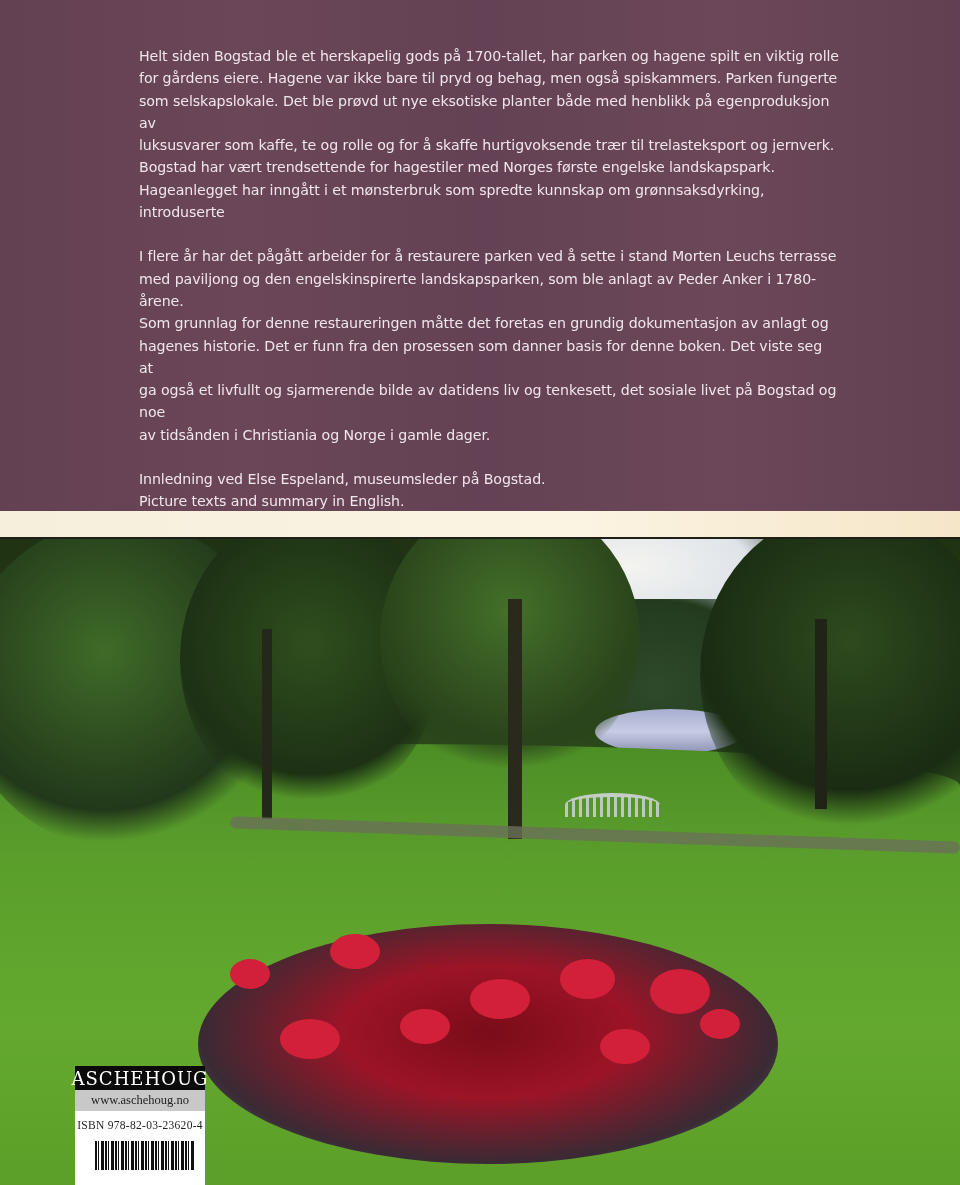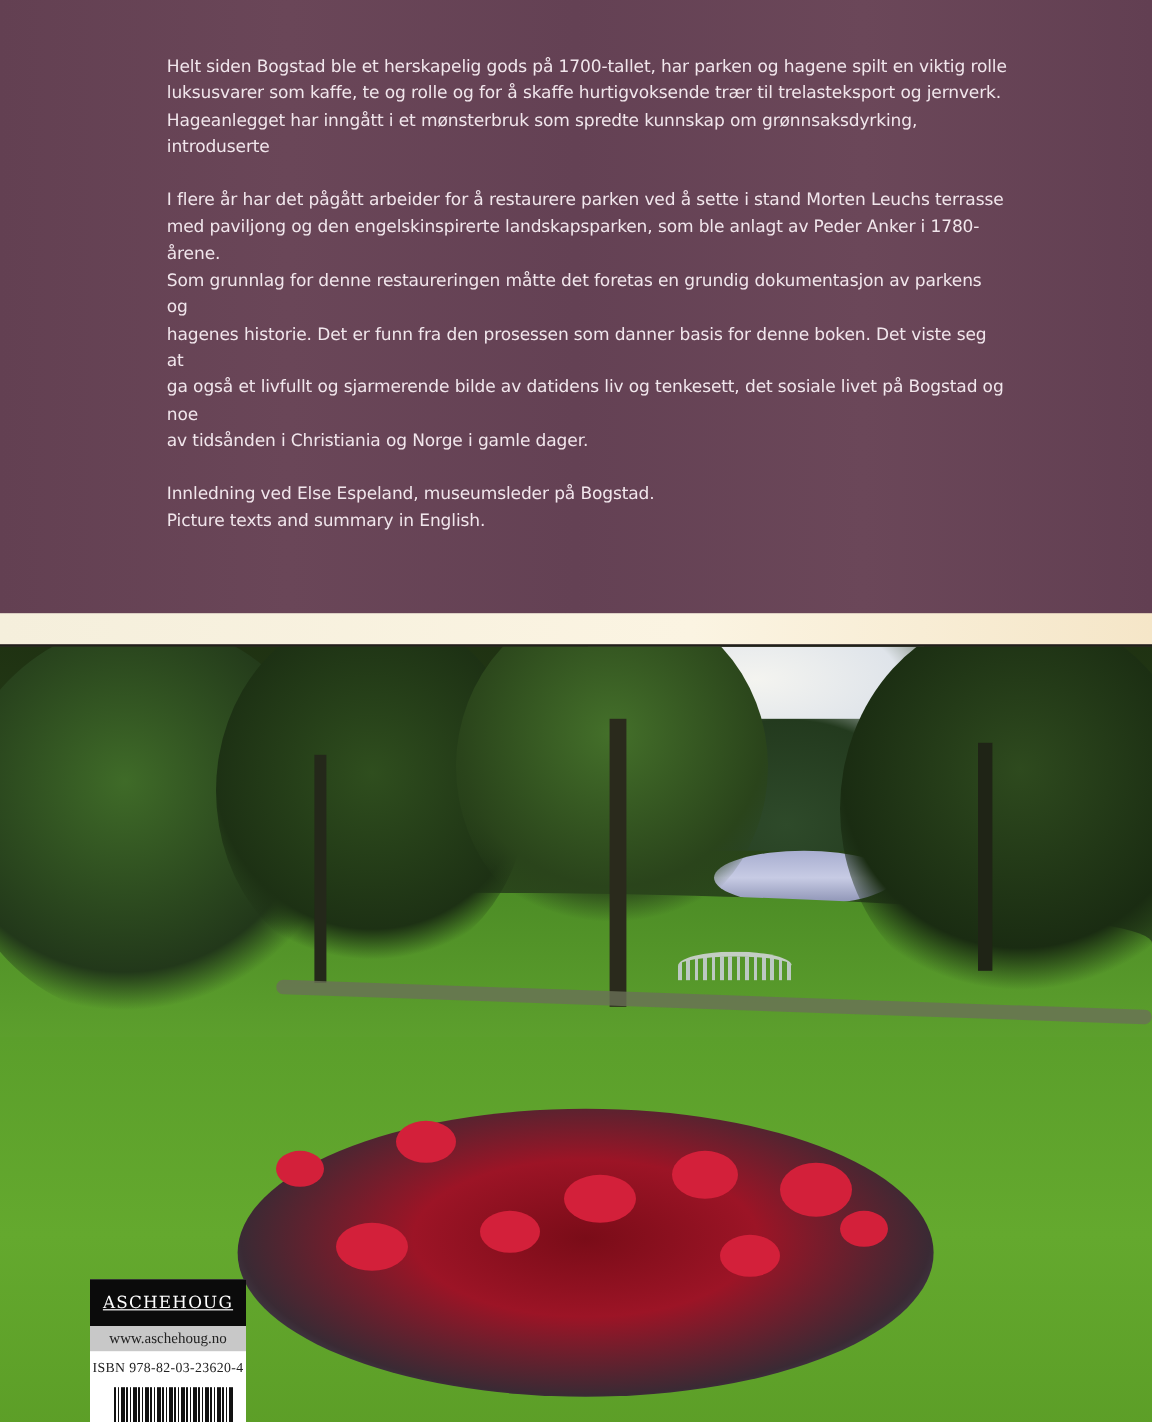--- a/index.html
+++ b/index.html
@@ -16,39 +16,42 @@
   .lake { position: absolute; left: 595px; top: 170px; width: 150px; height: 45px; border-radius: 50%; background: linear-gradient(180deg,#a8aed0,#c7cbe4 50%,#8a90b2); }
   .tree { position: absolute; border-radius: 50%; }
   .lawn-far { position: absolute; left: 0; top: 205px; width: 960px; height: 140px; background: linear-gradient(180deg,#4d8d26,#5fa22e); border-radius: 40% 60% 0 0 / 20% 30% 0 0; }
   .path { position: absolute; left: 230px; top: 290px; width: 730px; height: 12px; background: #6a7058; transform: rotate(2deg); border-radius: 6px; opacity: .8; }
   .lawn-near { position: absolute; left: 0; top: 325px; width: 960px; height: 330px; background: linear-gradient(180deg,#5b9f2b,#64a92e 50%,#5c9e27); }
   .bridge { position: absolute; left: 565px; top: 254px; width: 95px; height: 20px; border-top: 4px solid #d8d8e0; border-radius: 50% 50% 0 0; background: repeating-linear-gradient(90deg,#cfd2de 0 3px,rgba(0,0,0,0) 3px 7px); opacity: .85; }
   .flowerbed { position: absolute; left: 198px; top: 385px; width: 580px; height: 240px; border-radius: 50%;
     background: radial-gradient(ellipse at 50% 45%, #7a0c18 0%, #9c1426 35%, #3a2a34 70%, rgba(80,90,120,0.9) 85%, rgba(0,0,0,0) 100%); }
   .flower { position: absolute; border-radius: 50%; background: #d3203a; }
   .badge { position: absolute; left: 75px; top: 1066px; width: 130px; height: 119px; background: #fff; }
-  .badge .logo { height: 39px; background: #0b0b0b; color: #fff; font-family: "DejaVu Serif", serif; font-size: 14px; letter-spacing: 1px; display: flex; align-items: center; justify-content: center; text-decoration: underline; }
+  .badge .logo { height: 24px; background: #0b0b0b; color: #fff; font-family: "DejaVu Serif", serif; font-size: 18px; letter-spacing: 1px; display: flex; align-items: center; justify-content: center; }
   .badge .url { height: 21px; background: #c8c8c8; color: #222; font-family: "Liberation Serif", serif; font-size: 12.5px; display: flex; align-items: center; justify-content: center; }
   .badge .isbn { height: 27px; color: #222; font-family: "Liberation Serif", serif; font-size: 11.5px; display: flex; align-items: center; justify-content: center; letter-spacing: .3px; }
   .badge .barcode { margin: 3px 0 0 20px; width: 100px; height: 29px; background: repeating-linear-gradient(90deg,#111 0 2px,#fff 2px 3px,#111 3px 4px,#fff 4px 6px,#111 6px 9px,#fff 9px 10px); }
 </style>
 </head>
 <body>
 
 <div class="top">
   <div class="text-block">
     <p>
       <span style="display:block">Helt siden Bogstad ble et herskapelig gods på 1700-tallet, har parken og hagene spilt en viktig rolle</span>
+      <span style="display:block">for gårdens eiere. Hagene var ikke bare til pryd og behag, men også spiskammers. Parken fungerte</span>
+      <span style="display:block">som selskapslokale. Det ble prøvd ut nye eksotiske planter både med henblikk på egenproduksjon av</span>
       <span style="display:block">luksusvarer som kaffe, te og rolle og for å skaffe hurtigvoksende trær til trelasteksport og jernverk.</span>
+      <span style="display:block">Bogstad har vært trendsettende for hagestiler med Norges første engelske landskapspark.</span>
       <span style="display:block">Hageanlegget har inngått i et mønsterbruk som spredte kunnskap om grønnsaksdyrking, introduserte</span>
     </p>
     <p>
       <span style="display:block">I flere år har det pågått arbeider for å restaurere parken ved å sette i stand Morten Leuchs terrasse</span>
       <span style="display:block">med paviljong og den engelskinspirerte landskapsparken, som ble anlagt av Peder Anker i 1780-årene.</span>
-      <span style="display:block">Som grunnlag for denne restaureringen måtte det foretas en grundig dokumentasjon av parkens og</span>
+      <span style="display:block">Som grunnlag for denne restaureringen måtte det foretas en grundig dokumentasjon av anlagt og</span>
       <span style="display:block">hagenes historie. Det er funn fra den prosessen som danner basis for denne boken. Det viste seg at</span>
       <span style="display:block">ga også et livfullt og sjarmerende bilde av datidens liv og tenkesett, det sosiale livet på Bogstad og noe</span>
       <span style="display:block">av tidsånden i Christiania og Norge i gamle dager.</span>
     </p>
     <p>
       <span style="display:block">Innledning ved Else Espeland, museumsleder på Bogstad.</span>
       <span style="display:block">Picture texts and summary in English.</span>
     </p>
   </div>
 </div>

